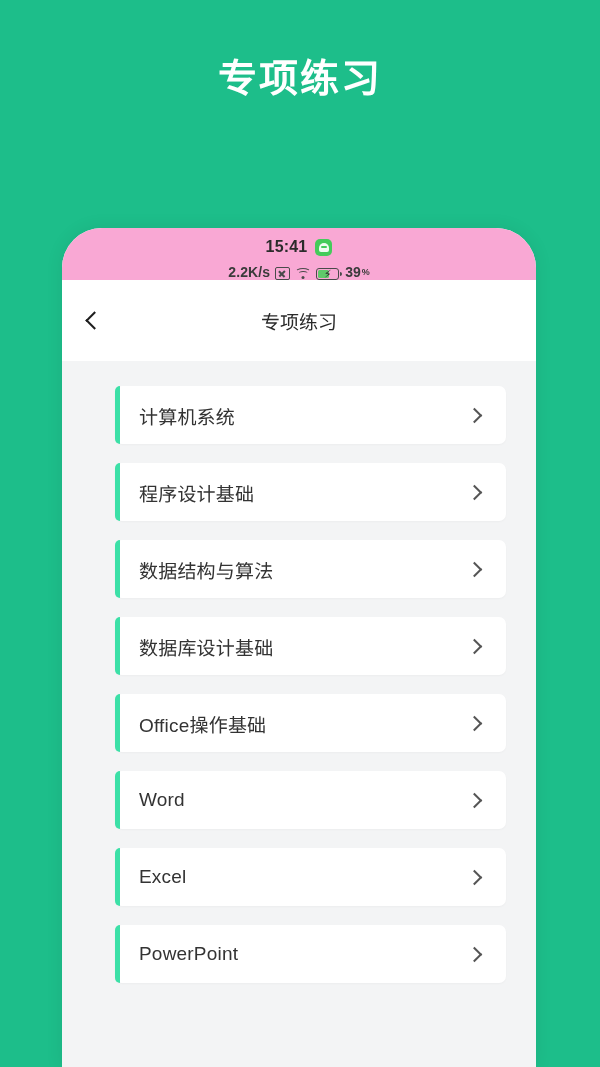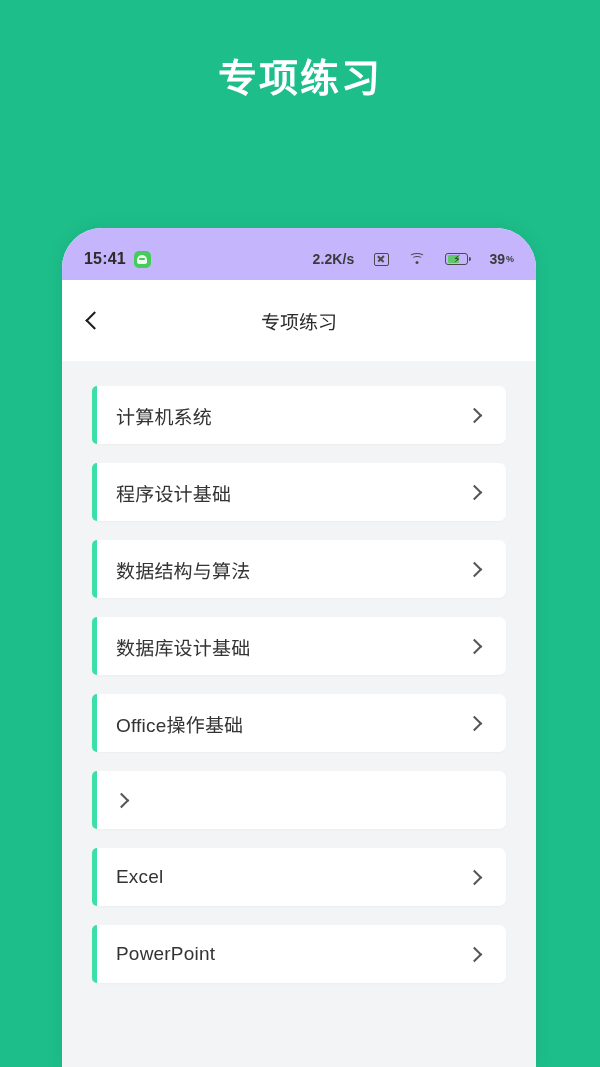--- a/index.html
+++ b/index.html
@@ -56,21 +56,22 @@
     position: absolute;
     top: 0;
     left: 0;
     right: 0;
     height: 52px;
     display: flex;
     align-items: center;
     justify-content: space-between;
     padding: 10px 22px 0 22px;
     box-sizing: border-box;
-    background: #c4b5fd;
+    background: #f9a8d4;
+    flex-direction: column;
   }
   .sb-left {
     display: flex;
     align-items: center;
     gap: 8px;
   }
   .sb-clock {
     font-size: 16px;
     font-weight: 700;
     color: #2b2b2b;
@@ -101,22 +102,22 @@
     left: 5.5px;
     top: 7px;
     width: 6px;
     height: 2px;
     background: #45cb5b;
     border-radius: 1px;
   }
 
   .sb-right {
     display: flex;
-    align-items: center;
-    gap: 20px;
+    align-items: flex-end;
+    gap: 5px;
   }
   .sb-speed {
     font-size: 14px;
     color: #3a3a3a;
     font-weight: 600;
     letter-spacing: 0.1px;
   }
   .icon-nosignal {
     width: 15px;
     height: 13px;
@@ -265,20 +266,21 @@
     height: 58px;
     background: #ffffff;
     border-radius: 7px;
     margin-bottom: 19px;
     display: flex;
     align-items: center;
     padding: 0 20px 0 24px;
     box-sizing: border-box;
     cursor: pointer;
     box-shadow: 0 1px 2px rgba(0,0,0,0.03);
+    margin-left: 23px;
   }
   .card::before {
     content: "";
     position: absolute;
     left: 0;
     top: 0;
     bottom: 0;
     width: 5px;
     background: #3ce0a7;
     border-radius: 7px 0 0 7px;
@@ -362,20 +364,21 @@
         <span class="card-label">数据库设计基础</span>
         <span class="chev-right"></span>
       </div>
 
       <div class="card">
         <span class="card-label">Office操作基础</span>
         <span class="chev-right"></span>
       </div>
 
       <div class="card">
+        <span class="card-label">Word</span>
         <span class="chev-right"></span>
       </div>
 
       <div class="card">
         <span class="card-label">Excel</span>
         <span class="chev-right"></span>
       </div>
 
       <div class="card">
         <span class="card-label">PowerPoint</span>

